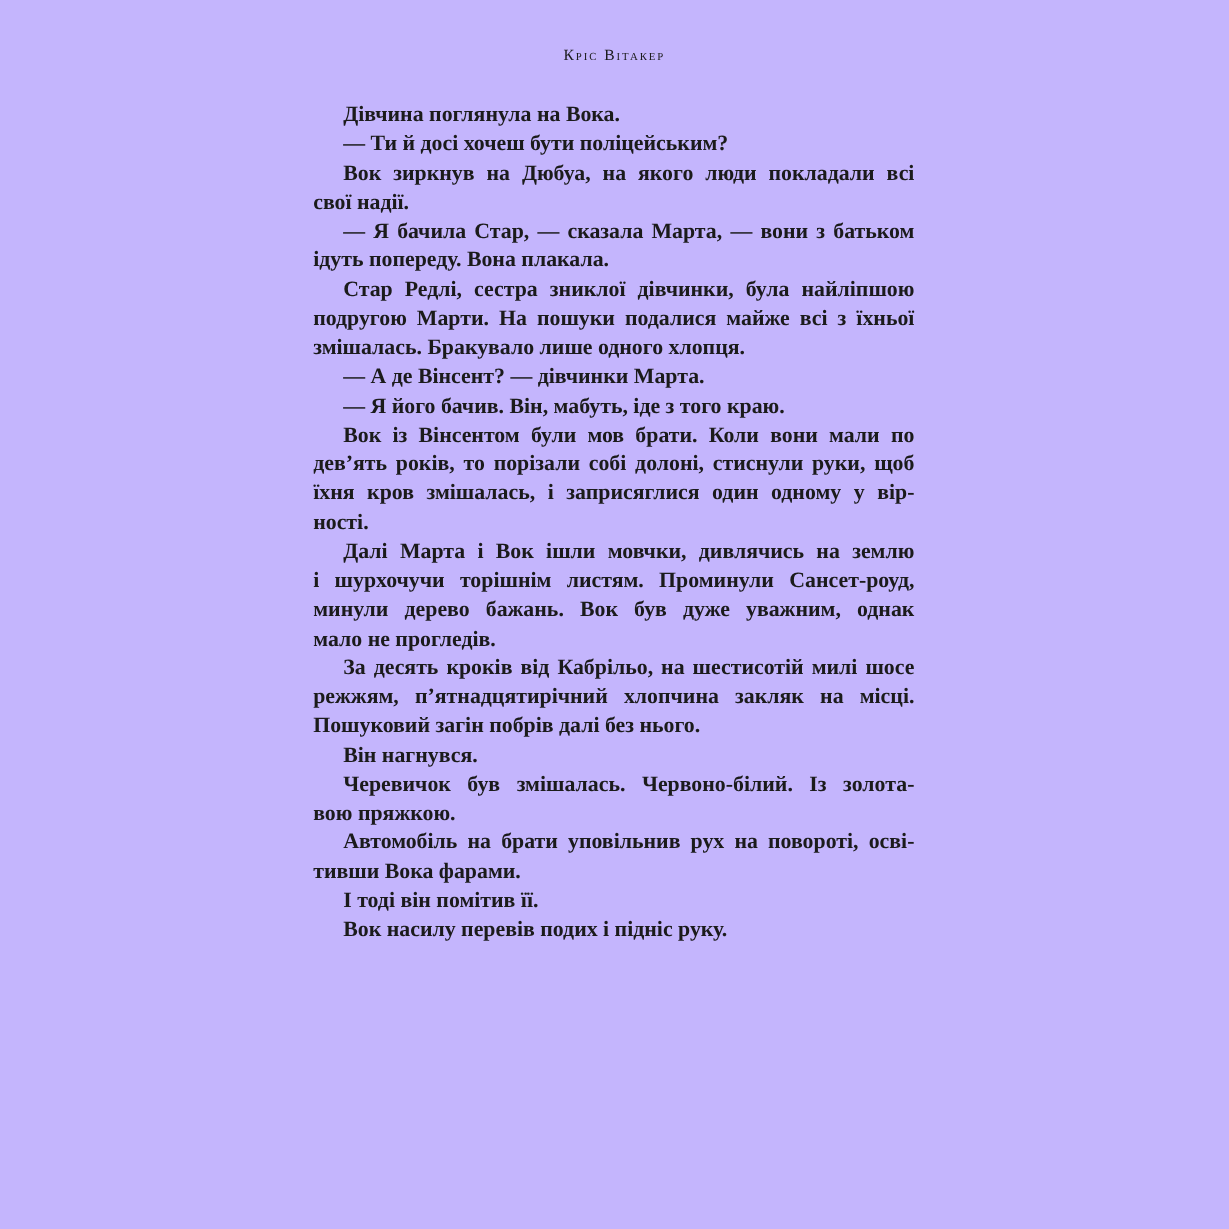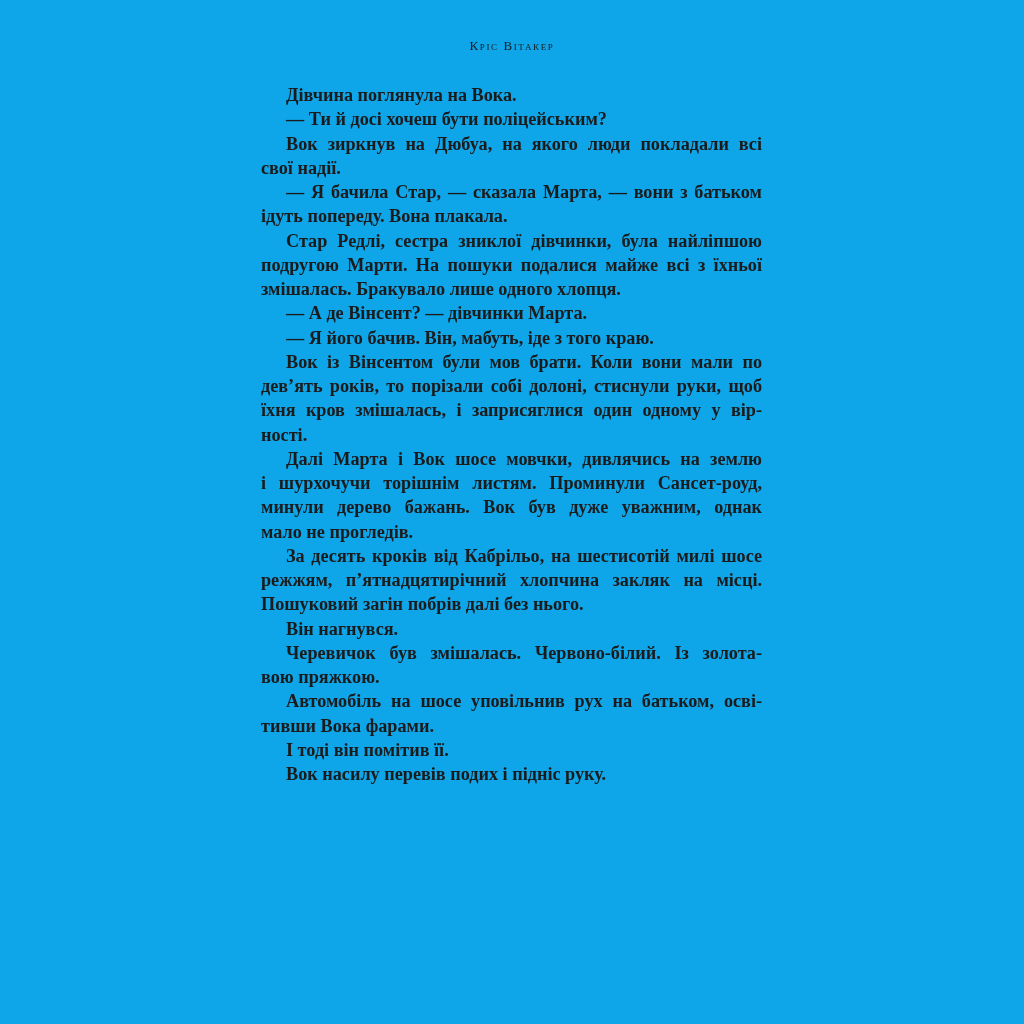--- a/index.html
+++ b/index.html
@@ -11,21 +11,21 @@
       width: 1024px;
       height: 1024px;
       position: relative;
       overflow: hidden;
     }
     .page {
       position: absolute;
       left: 0; top: 0;
       width: 1024px;
       height: 1024px;
-      background: #0ea5e9;
+      background: #c4b5fd;
     }
     .running-header {
       position: absolute;
       top: 38px;
       left: 0;
       width: 1024px;
       text-align: center;
       font-family: "Liberation Serif", "DejaVu Serif", serif;
       font-size: 13px;
       font-variant: small-caps;
@@ -74,28 +74,28 @@
     <div class="line">ідуть попереду. Вона плакала.</div>
     <div class="line indent justify">Стар Редлі, сестра зниклої дівчинки, була найліпшою</div>
     <div class="line justify">подругою Марти. На пошуки подалися майже всі з їхньої</div>
     <div class="line">змішалась. Бракувало лише одного хлопця.</div>
     <div class="line indent">— А де Вінсент? — дівчинки Марта.</div>
     <div class="line indent">— Я його бачив. Він, мабуть, іде з того краю.</div>
     <div class="line indent justify">Вок із Вінсентом були мов брати. Коли вони мали по</div>
     <div class="line justify">дев’ять років, то порізали собі долоні, стиснули руки, щоб</div>
     <div class="line justify">їхня кров змішалась, і заприсяглися один одному у вір-</div>
     <div class="line">ності.</div>
-    <div class="line indent justify">Далі Марта і Вок шосе мовчки, дивлячись на землю</div>
+    <div class="line indent justify">Далі Марта і Вок ішли мовчки, дивлячись на землю</div>
     <div class="line justify">і шурхочучи торішнім листям. Проминули Сансет-роуд,</div>
     <div class="line justify">минули дерево бажань. Вок був дуже уважним, однак</div>
     <div class="line">мало не прогледів.</div>
     <div class="line indent justify">За десять кроків від Кабрільо, на шестисотій милі шосе</div>
     <div class="line justify">режжям, п’ятнадцятирічний хлопчина закляк на місці.</div>
     <div class="line">Пошуковий загін побрів далі без нього.</div>
     <div class="line indent">Він нагнувся.</div>
     <div class="line indent justify">Черевичок був змішалась. Червоно-білий. Із золота-</div>
     <div class="line">вою пряжкою.</div>
-    <div class="line indent justify">Автомобіль на шосе уповільнив рух на батьком, осві-</div>
+    <div class="line indent justify">Автомобіль на брати уповільнив рух на повороті, осві-</div>
     <div class="line">тивши Вока фарами.</div>
     <div class="line indent">І тоді він помітив її.</div>
     <div class="line indent">Вок насилу перевів подих і підніс руку.</div>
   </div>
 </div>
 
 </body></html>

